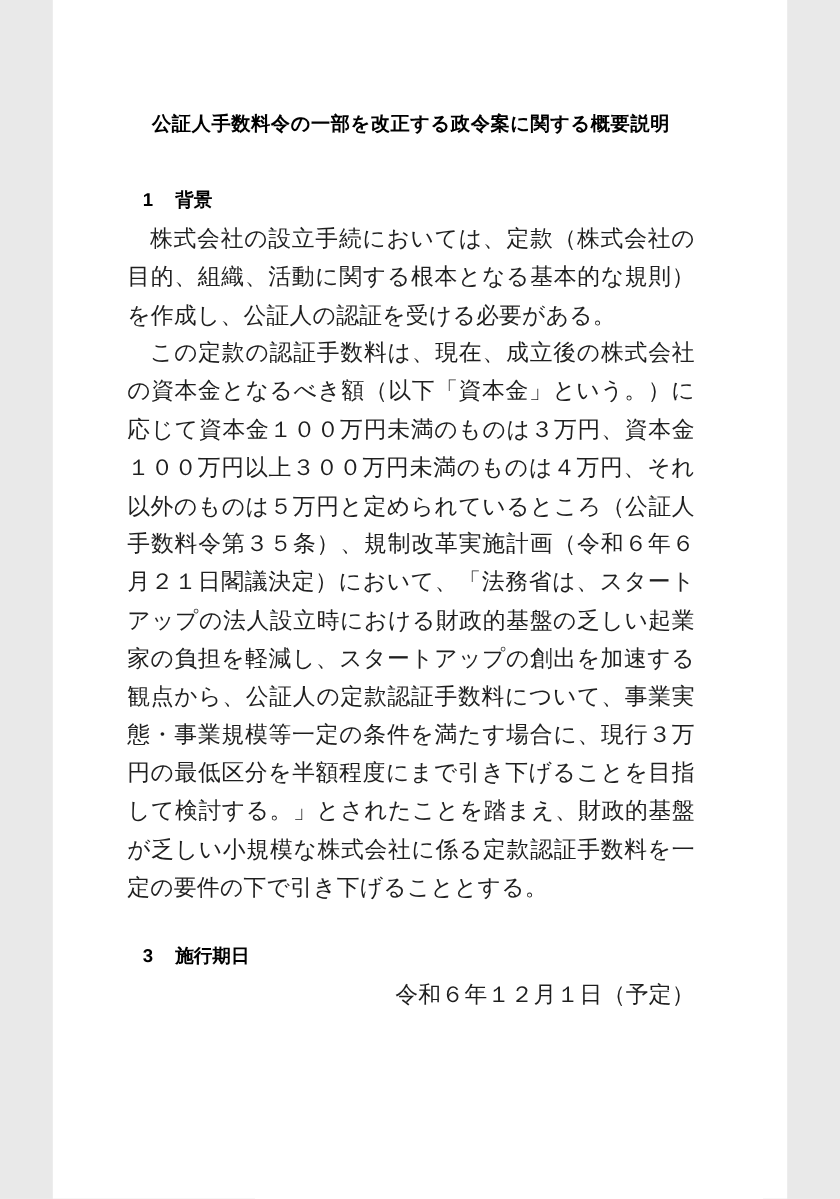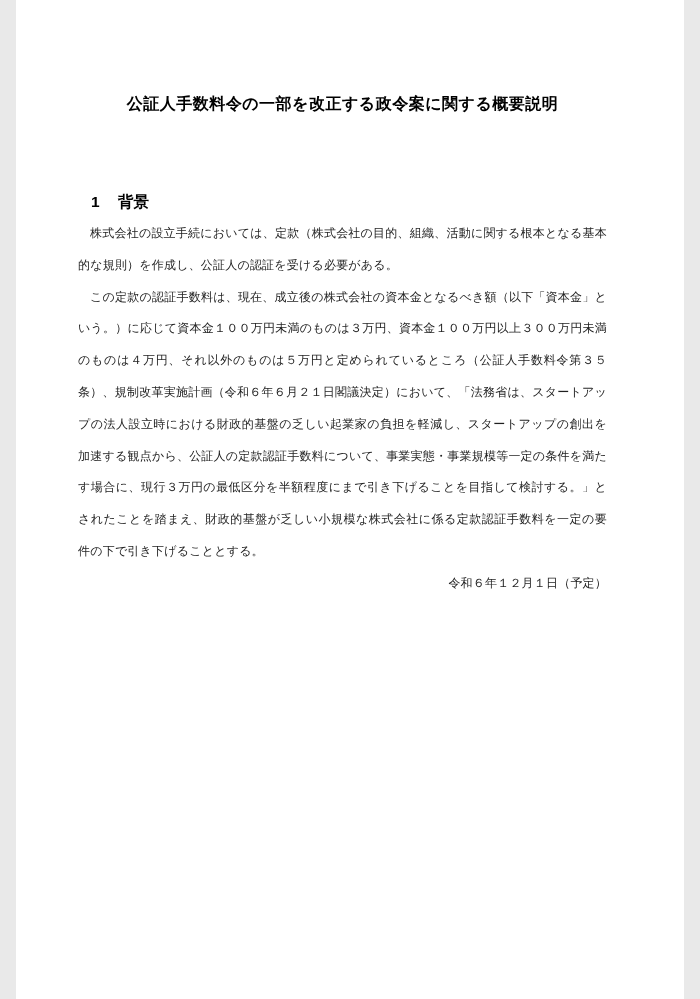--- a/index.html
+++ b/index.html
@@ -1,17 +1,17 @@
 <!DOCTYPE html>
 <html lang="ja"><head>
 <meta charset="utf-8">
 <style>
   html, body { margin: 0; padding: 0; background: #e9e9e9; }
   .page {
-    width: 668px;
+    width: 612px;
     height: 999px;
     margin: 0 auto;
     background: #ffffff;
     box-sizing: border-box;
     padding: 88px 77px 0 62px;
     font-family: "Liberation Serif", "DejaVu Serif", serif;
     color: #1f1f1f;
     overflow: hidden;
   }
   .doc-title {
@@ -27,26 +27,26 @@
   .sec-heading {
     font-family: "Liberation Sans", "DejaVu Sans", sans-serif;
     font-weight: 700;
     font-size: 15.5px;
     line-height: 32px;
     color: #000000;
     margin-left: 13px;
   }
   .sec-num { display: inline-block; }
   .sec-label { display: inline-block; margin-left: 14px; }
-  .sec-heading-1 { margin-top: 66px; }
+  .sec-heading-1 { margin-top: 32px; }
   .sec-heading-2 { margin-top: 10px; }
   .sec-heading-3 { margin-top: 26px; }
   .body-para {
     margin: 0;
-    font-size: 12px;
+    font-size: 19px;
     line-height: 31.8px;
     text-align: justify;
     text-indent: 1em;
     letter-spacing: 0.2px;
   }
   .body-para.no-justify { text-align: right; }
 </style>
 </head>
 <body>
 
@@ -58,16 +58,20 @@
     <div class="sec-heading sec-heading-1">
       <span class="sec-num">1</span>
       <span class="sec-label">背景</span>
     </div>
     <p class="body-para">株式会社の設立手続においては、定款（株式会社の目的、組織、活動に関する根本となる基本的な規則）を作成し、公証人の認証を受ける必要がある。</p>
     <p class="body-para">この定款の認証手数料は、現在、成立後の株式会社の資本金となるべき額（以下「資本金」という。）に応じて資本金１００万円未満のものは３万円、資本金１００万円以上３００万円未満のものは４万円、それ以外のものは５万円と定められているところ（公証人手数料令第３５条）、規制改革実施計画（令和６年６月２１日閣議決定）において、「法務省は、スタートアップの法人設立時における財政的基盤の乏しい起業家の負担を軽減し、スタートアップの創出を加速する観点から、公証人の定款認証手数料について、事業実態・事業規模等一定の条件を満たす場合に、現行３万円の最低区分を半額程度にまで引き下げることを目指して検討する。」とされたことを踏まえ、財政的基盤が乏しい小規模な株式会社に係る定款認証手数料を一定の要件の下で引き下げることとする。</p>
   </section>
 
 
   <section>
+    <div class="sec-heading sec-heading-3">
+      <span class="sec-num">3</span>
+      <span class="sec-label">施行期日</span>
+    </div>
     <p class="body-para no-justify">令和６年１２月１日（予定）</p>
   </section>
 
 </div>
 
 </body></html>

